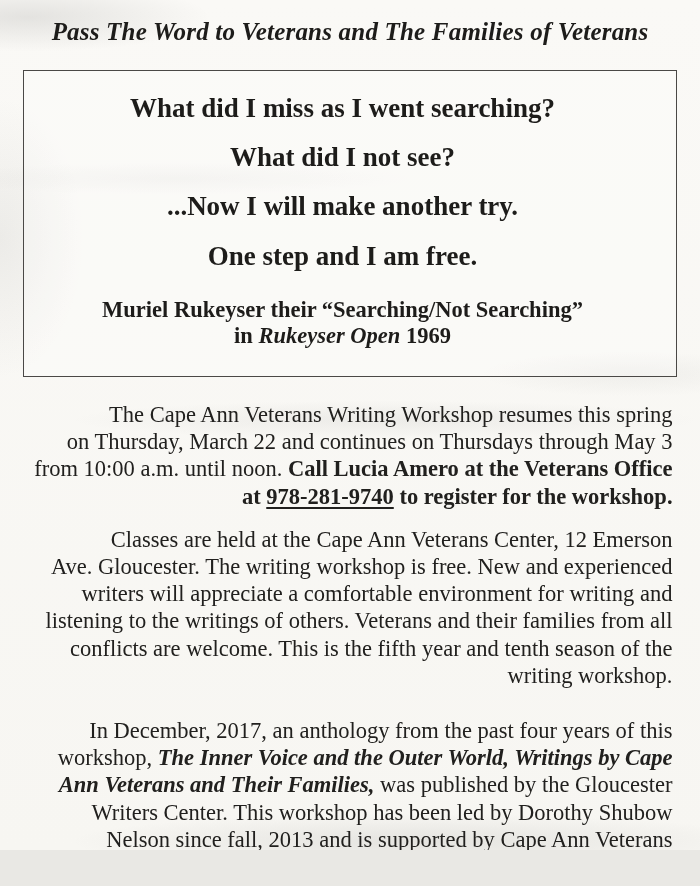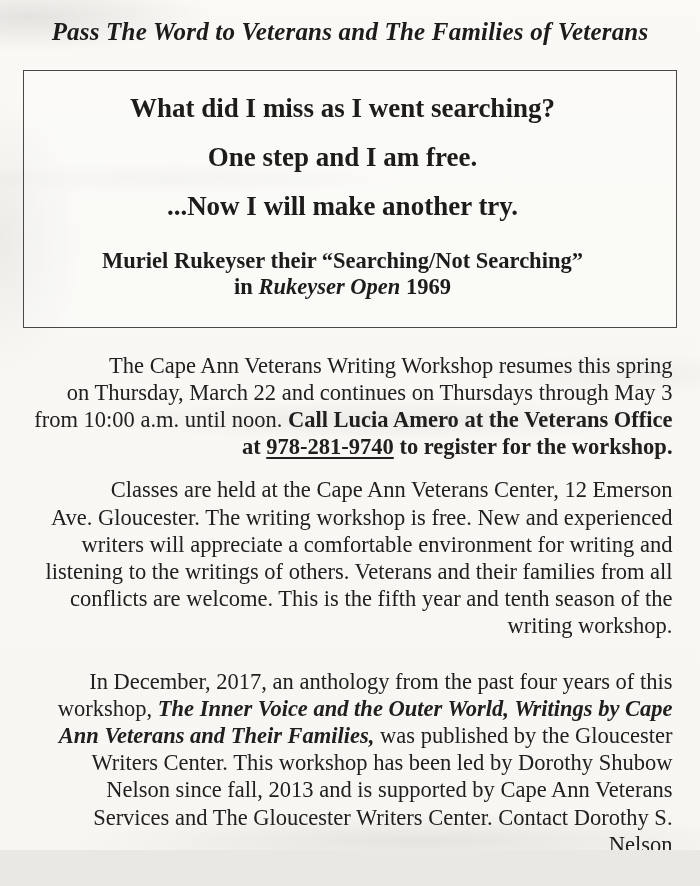--- a/index.html
+++ b/index.html
@@ -87,22 +87,23 @@
 </head>
 <body>
 
 <div class="page">
 
   <h1 class="hdr-italic">Pass The Word to Veterans and The Families of Veterans</h1>
 
 
   <div class="poem-box">
     <p class="poem-line">What did I miss as I went searching?</p>
+    <p class="poem-line">What did I not see?</p>
+    <p class="poem-line">...Now I will make another try.</p>
     <p class="poem-line">One step and I am free.</p>
-    <p class="poem-line">...Now I will make another try.</p>
     <p class="attribution"><span>Muriel Rukeyser their “Searching/Not Searching”</span><br><span>in </span><span class="seg-bold-italic">Rukeyser Open</span><span> 1969</span></p>
   </div>
 
   <div class="body-copy">
 
     <p class="para-1"><span>The Cape Ann Veterans Writing Workshop resumes this spring on Thursday, March 22 and continues on Thursdays through May 3 from 10:00 a.m. until noon. </span><span class="seg-bold">Call Lucia Amero at the Veterans Office at </span><span class="seg-bold seg-underline">978-281-9740</span><span class="seg-bold"> to register for the workshop</span><span class="seg-bold">.</span></p>
 
     <p class="para-2">Classes are held at the Cape Ann Veterans Center, 12 Emerson Ave. Gloucester. The writing workshop is free. New and experienced writers will appreciate a comfortable environment for writing and listening to the writings of others. Veterans and their families from all conflicts are welcome. This is the fifth year and tenth season of the writing workshop.</p>
 
     <p class="para-3"><span>In December, 2017, an anthology from the past four years of this workshop, </span><span class="seg-bold-italic">The Inner Voice and the Outer World, Writings by Cape Ann Veterans and Their Families,</span><span> was published by the Gloucester Writers Center.  This workshop has been led by Dorothy Shubow Nelson since fall, 2013 and is supported by Cape Ann Veterans Services and The Gloucester Writers Center.  Contact Dorothy S. Nelson  </span></p>

